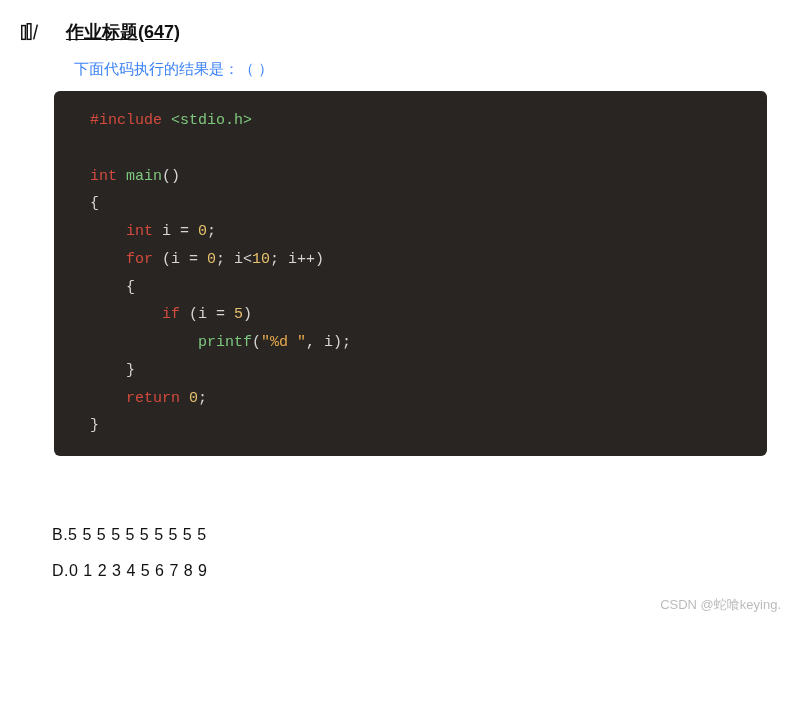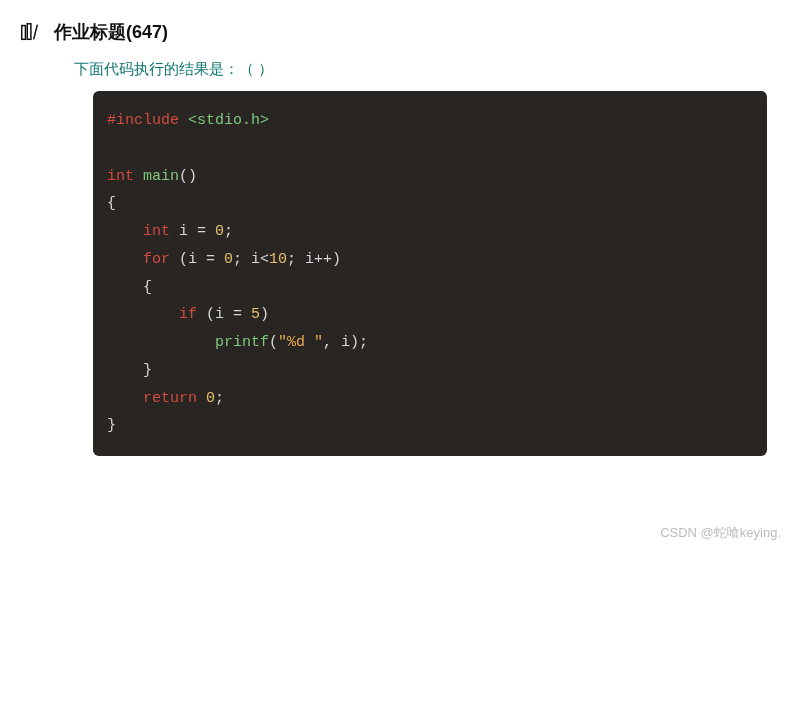--- a/index.html
+++ b/index.html
@@ -11,47 +11,48 @@
       font-family: -apple-system, BlinkMacSystemFont, "Segoe UI", "PingFang SC", "Microsoft YaHei", sans-serif;
       background: #ffffff;
       padding: 20px 18px;
       width: 797px;
       color: #111;
       position: relative;
     }
     .section-header {
       display: flex;
       align-items: center;
-      gap: 12px;
+      gap: 24px;
       margin-bottom: 16px;
+      text-decoration: underline;
     }
     .icon-wrap {
       width: 24px;
       height: 24px;
       display: inline-flex;
       align-items: center;
       justify-content: center;
     }
     .section-title {
       font-size: 18px;
       font-weight: 700;
       color: #111;
     }
     .question-text {
-      color: #0f766e;
+      color: #3b82f6;
       font-size: 15px;
       margin-left: 56px;
       margin-bottom: 12px;
     }
     .code-block {
       background: #282522;
       color: #ddd;
-      margin-left: 75px;
+      margin-left: 36px;
       margin-right: 12px;
-      padding: 16px 14px;
+      padding: 16px 36px;
       border-radius: 6px;
       font-family: "Consolas", "Courier New", monospace;
       font-size: 15px;
       line-height: 1.85;
       white-space: pre;
     }
     .kw-directive { color: #d44b3d; }
     .kw-angle    { color: #7fc97f; }
     .kw-type     { color: #d44b3d; }
     .kw-func     { color: #7fc97f; }
@@ -107,16 +108,18 @@
 <span>    </span><span class="kw-punct">{</span>
 <span>        </span><span class="kw-ctrl">if</span><span class="kw-punct"> (i = </span><span class="kw-num">5</span><span class="kw-punct">)</span>
 <span>            </span><span class="kw-call">printf</span><span class="kw-punct">(</span><span class="kw-str">"%d "</span><span class="kw-punct">, i);</span>
 <span>    </span><span class="kw-punct">}</span>
 <span>    </span><span class="kw-ctrl">return</span><span> </span><span class="kw-num">0</span><span class="kw-punct">;</span>
 <span class="kw-punct">}</span></div>
 
 <div class="content-section">
 
   <div class="options">
+    <div class="option-row">B.5 5 5 5 5 5 5 5 5 5</div>
+    <div class="option-row">D.0 1 2 3 4 5 6 7 8 9</div>
   </div>
 </div>
 
 <div class="watermark">CSDN @蛇喰keying.</div>
 
 </body></html>

